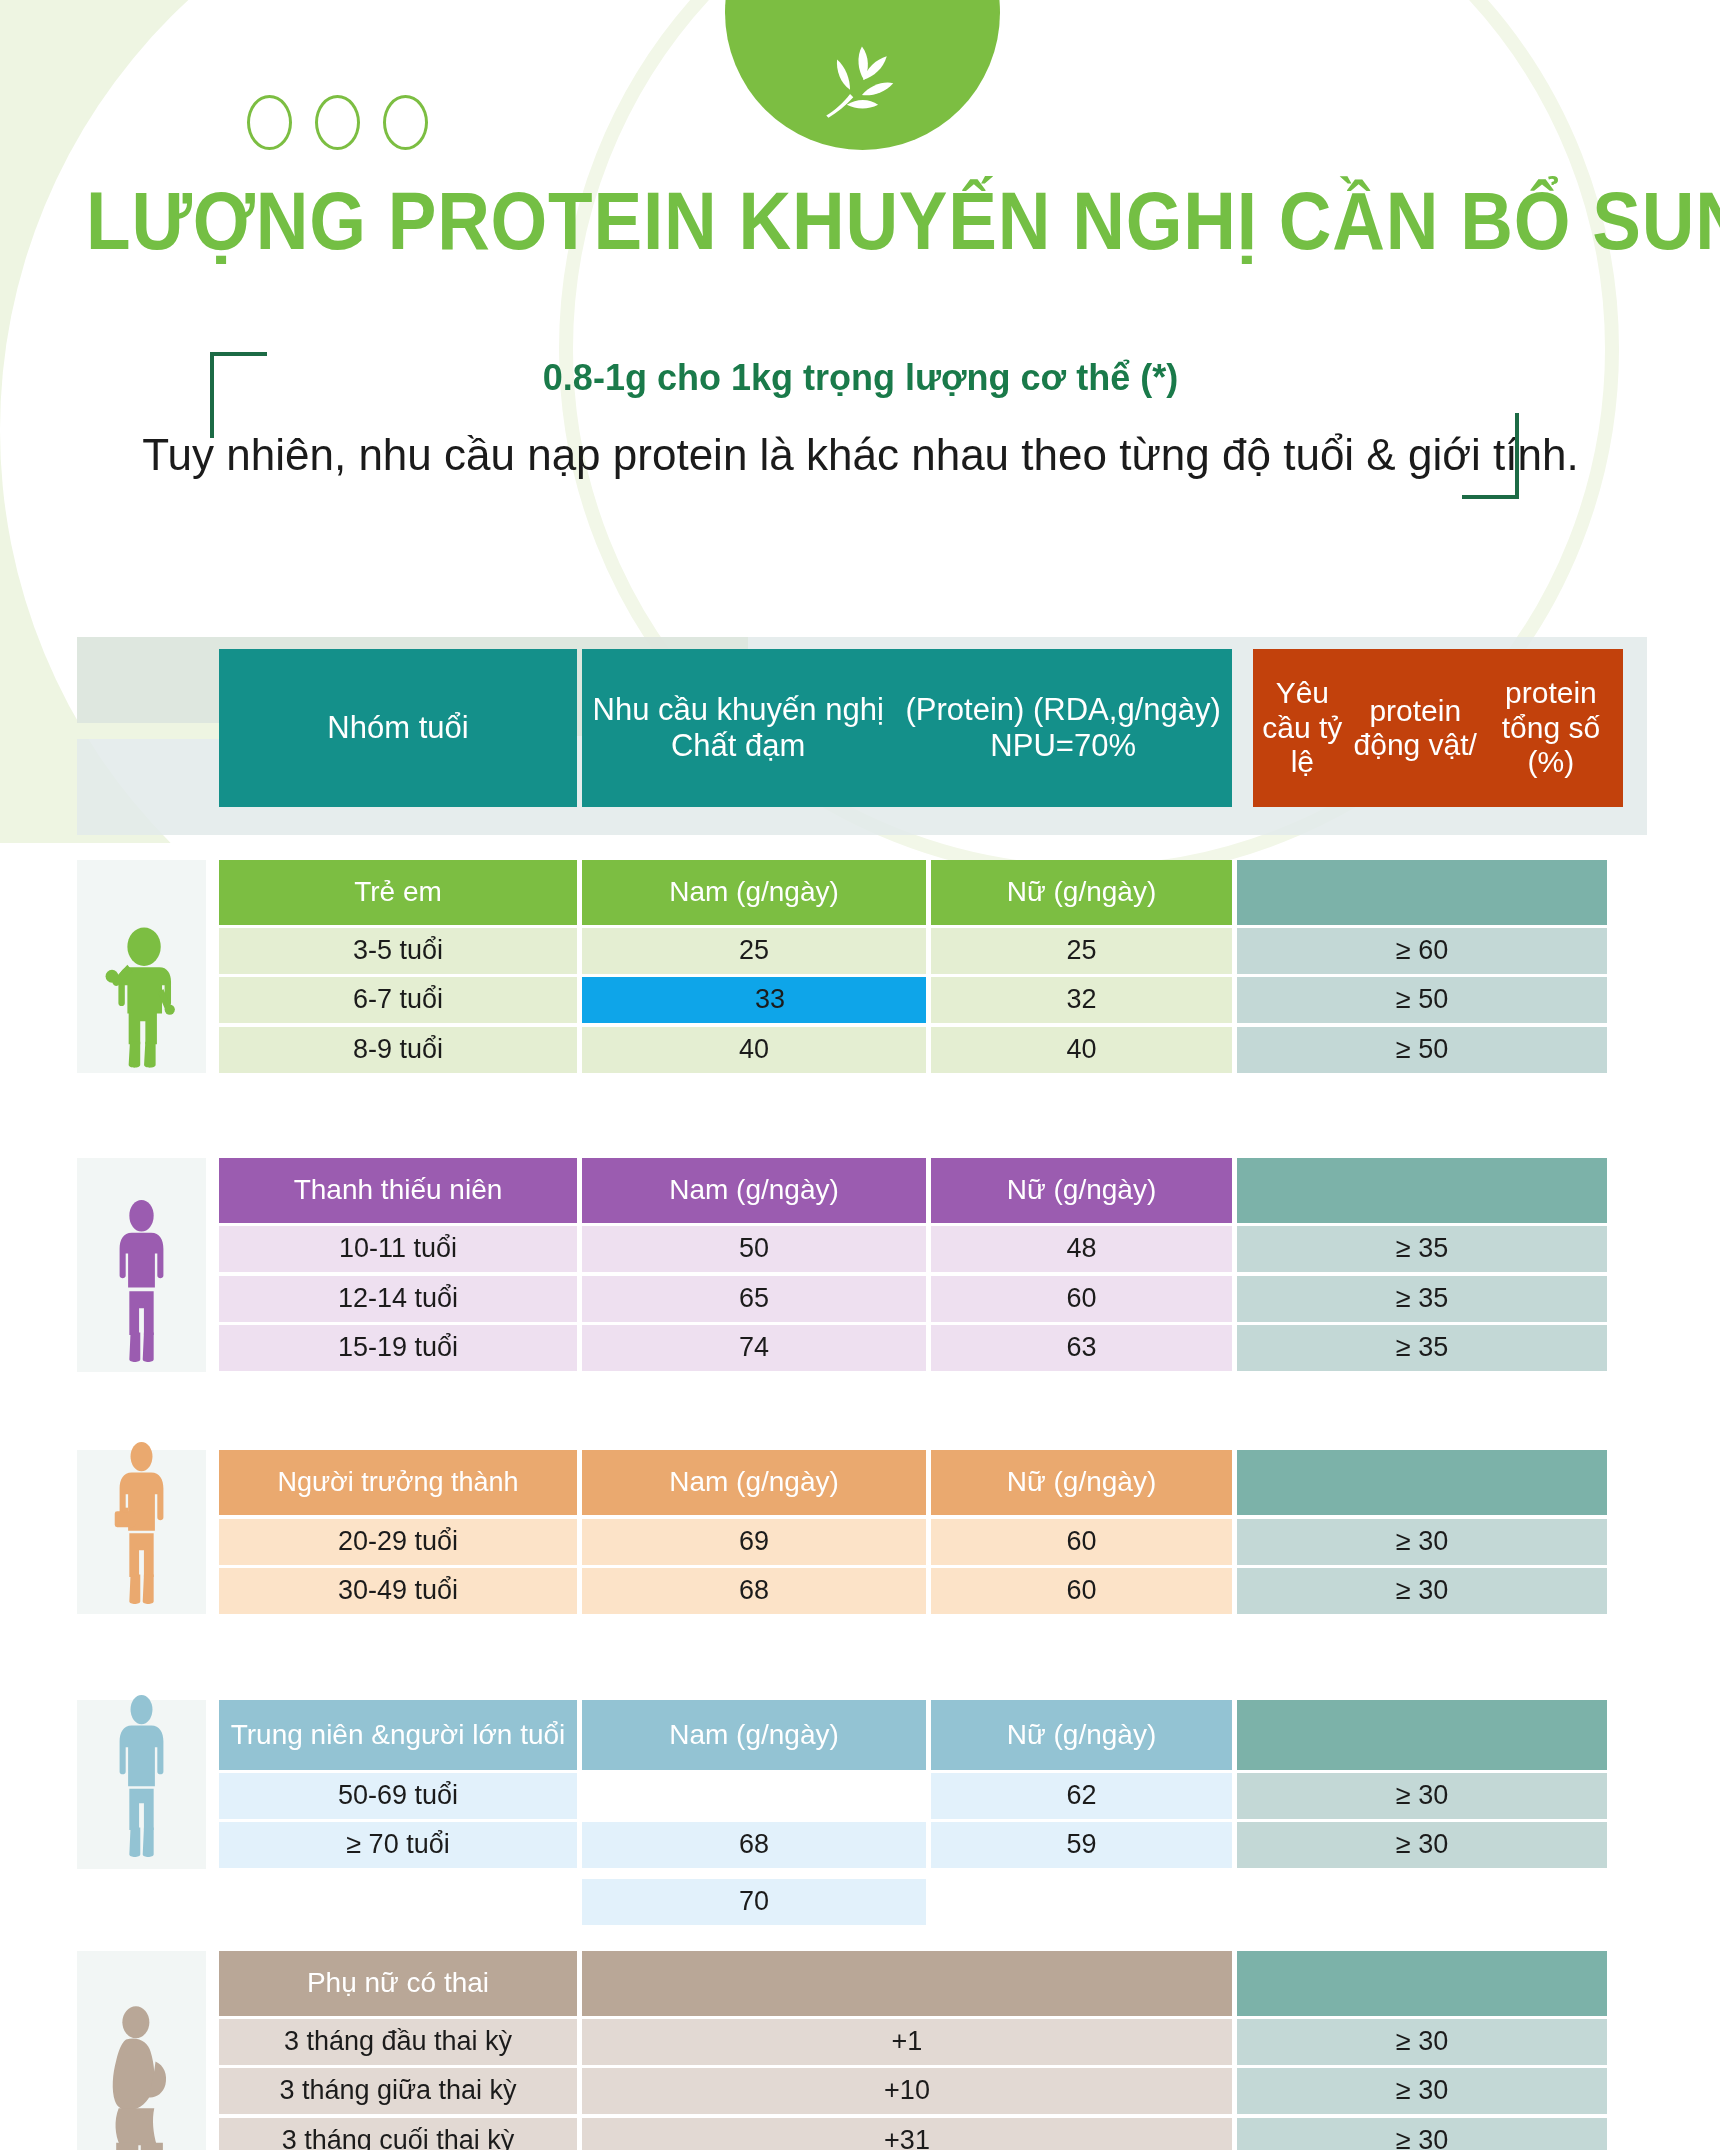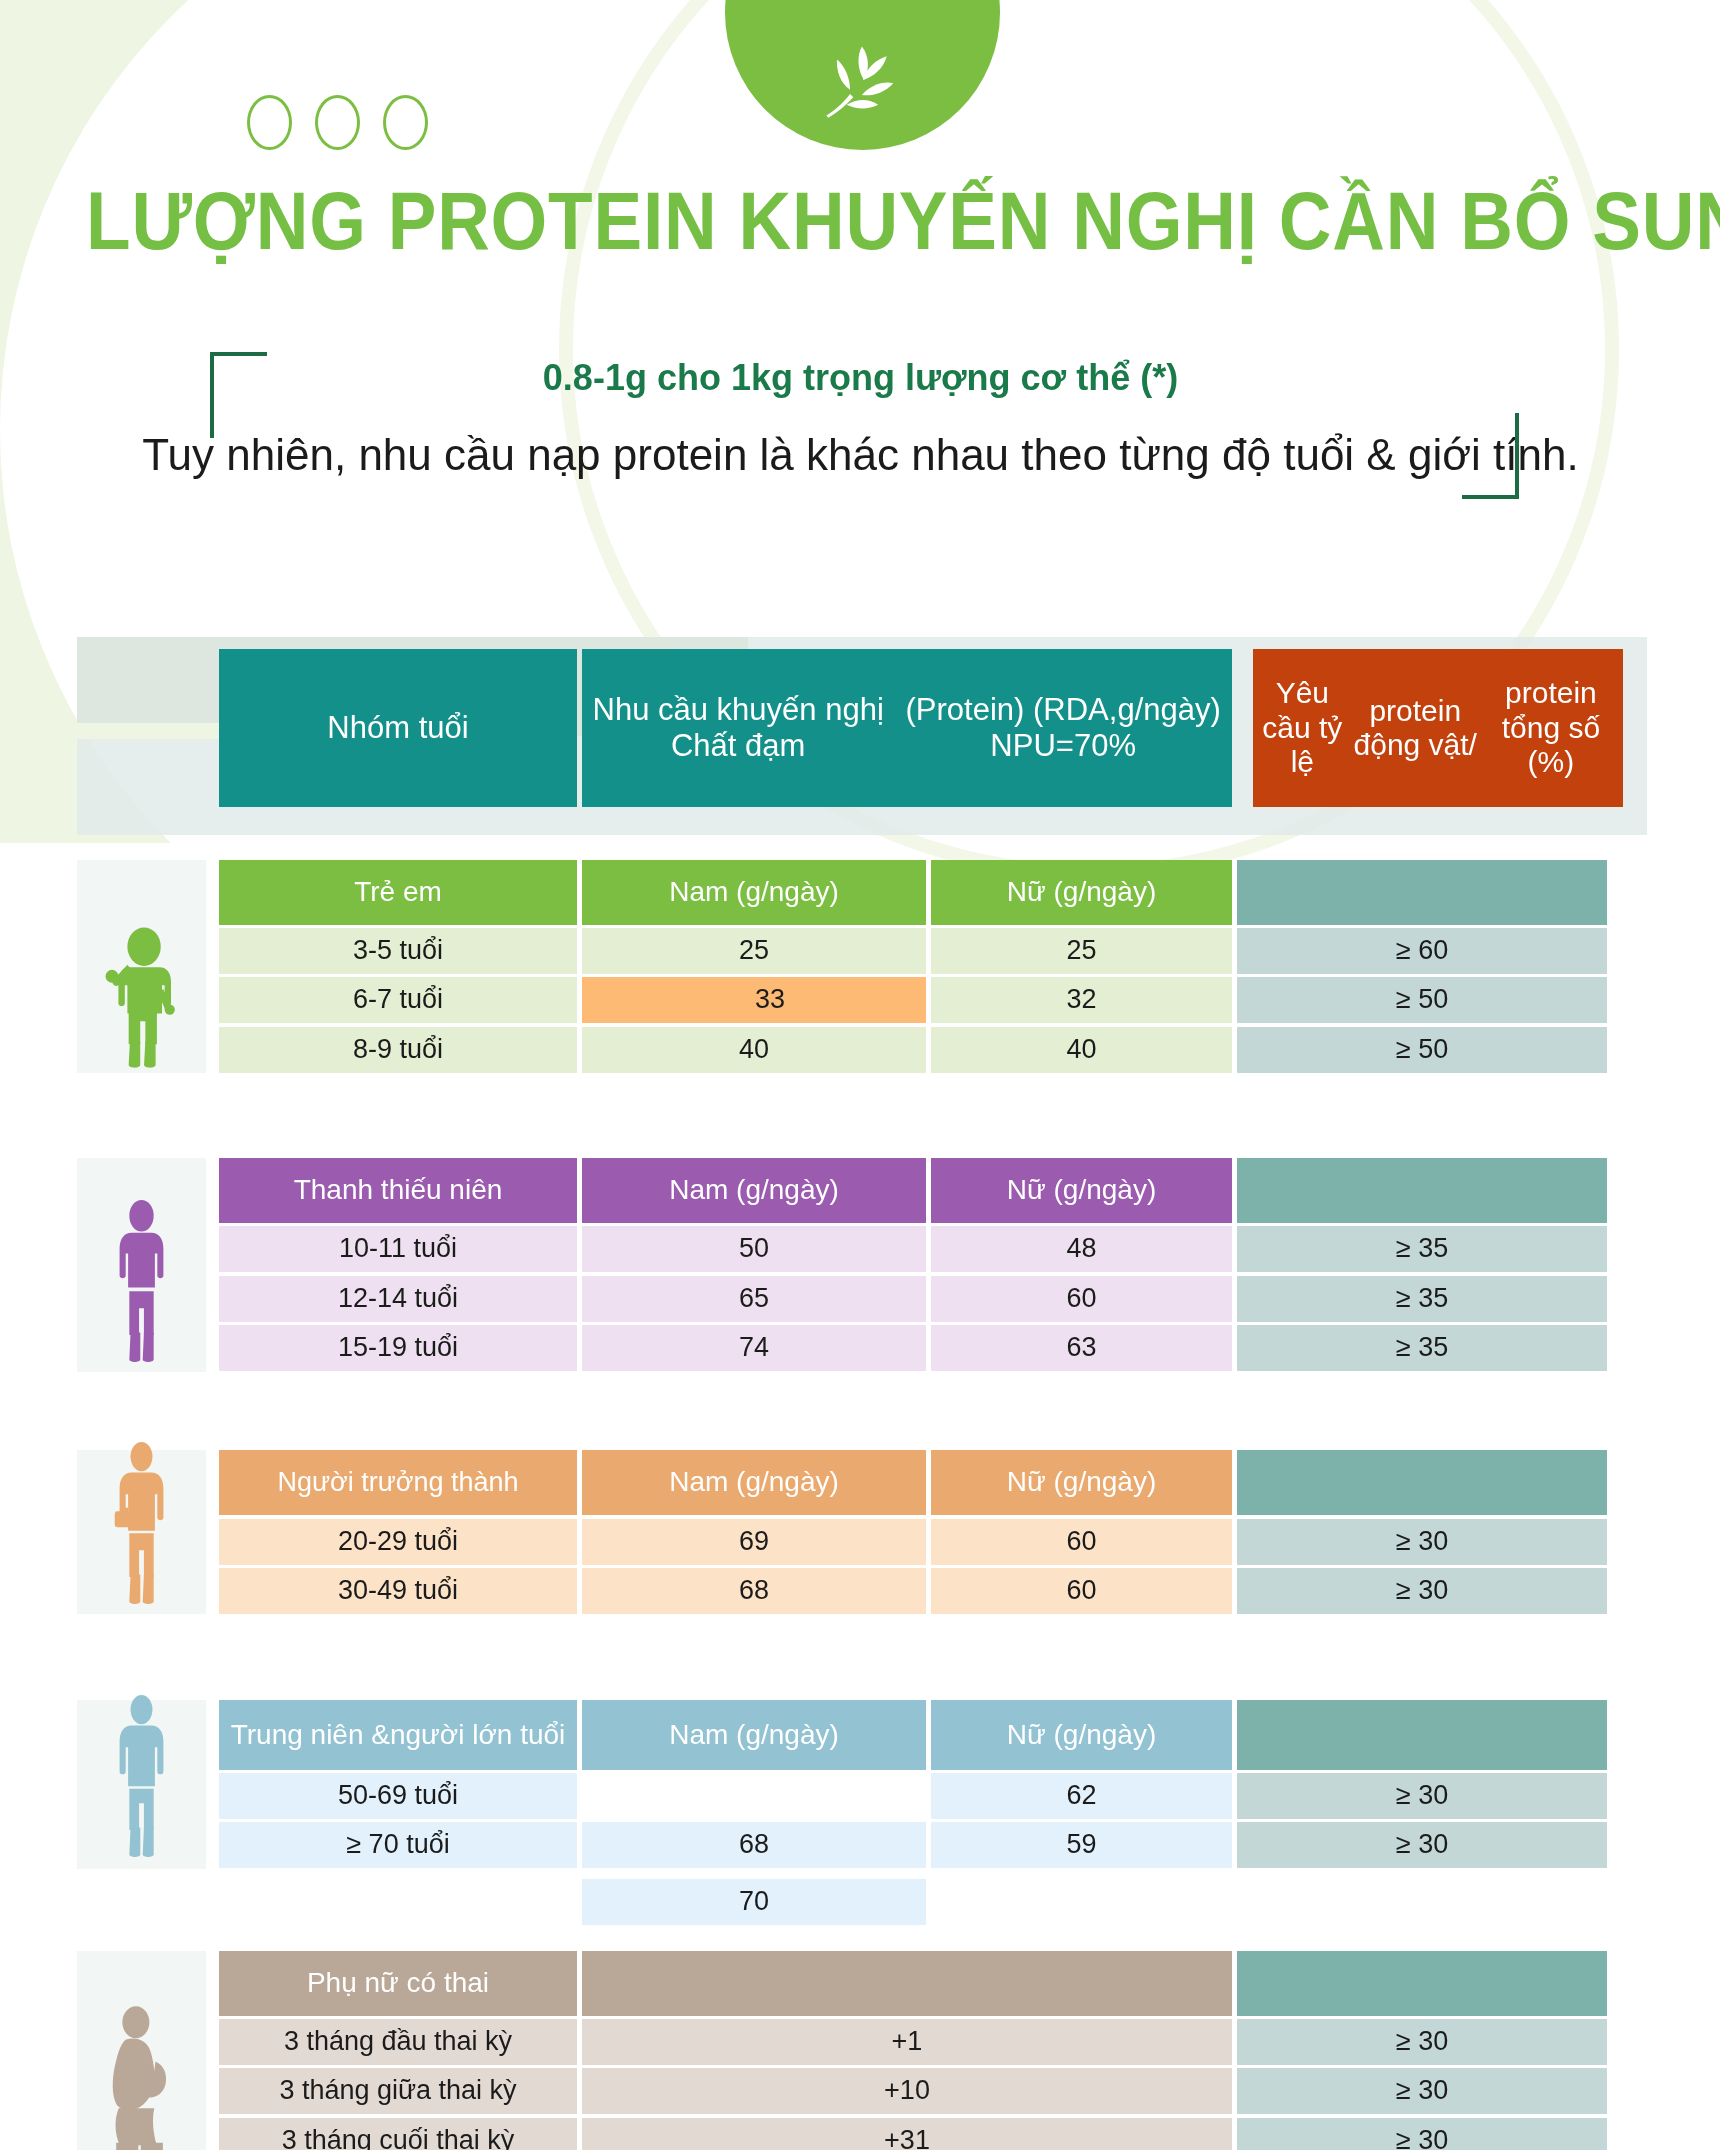--- a/index.html
+++ b/index.html
@@ -183,21 +183,21 @@
     </div>
     <div class="cell hdr" style="left: 219px; top: 860px; width: 358px; height: 65px; background: rgb(124, 190, 66); font-size: 28px;">Trẻ em</div>
     <div class="cell hdr" style="left: 582px; top: 860px; width: 344px; height: 65px; background: rgb(124, 190, 66); font-size: 28px;">Nam (g/ngày)</div>
     <div class="cell hdr" style="left: 931px; top: 860px; width: 301px; height: 65px; background: rgb(124, 190, 66); font-size: 28px;">Nữ (g/ngày)</div>
     <div class="cell hdr" style="left: 1237px; top: 860px; width: 370px; height: 65px; background: rgb(124, 178, 169); font-size: 28px;"></div>
     <div class="cell" style="left: 219px; top: 928px; width: 358px; height: 46px; background: rgb(228, 238, 210); font-size: 27px;">3-5 tuổi</div>
     <div class="cell" style="left: 582px; top: 928px; width: 344px; height: 46px; background: rgb(228, 238, 210); font-size: 27px;">25</div>
     <div class="cell" style="left: 931px; top: 928px; width: 301px; height: 46px; background: rgb(228, 238, 210); font-size: 27px;">25</div>
     <div class="cell" style="left: 1237px; top: 928px; width: 370px; height: 46px; background: rgb(195, 216, 214); font-size: 27px;">≥ 60</div>
     <div class="cell" style="left: 219px; top: 977px; width: 358px; height: 46px; background: rgb(228, 238, 210); font-size: 27px;">6-7 tuổi</div>
-    <div class="cell" style="left: 582px; top: 977px; width: 344px; height: 46px; background: #fdba74; font-size: 27px; padding-left: 32px;">33</div>
+    <div class="cell" style="left: 582px; top: 977px; width: 344px; height: 46px; background: #0ea5e9; font-size: 27px; padding-left: 32px;">33</div>
     <div class="cell" style="left: 931px; top: 977px; width: 301px; height: 46px; background: rgb(228, 238, 210); font-size: 27px;">32</div>
     <div class="cell" style="left: 1237px; top: 977px; width: 370px; height: 46px; background: rgb(195, 216, 214); font-size: 27px;">≥ 50</div>
     <div class="cell" style="left: 219px; top: 1027px; width: 358px; height: 46px; background: rgb(228, 238, 210); font-size: 27px;">8-9 tuổi</div>
     <div class="cell" style="left: 582px; top: 1027px; width: 344px; height: 46px; background: rgb(228, 238, 210); font-size: 27px;">40</div>
     <div class="cell" style="left: 931px; top: 1027px; width: 301px; height: 46px; background: rgb(228, 238, 210); font-size: 27px;">40</div>
     <div class="cell" style="left: 1237px; top: 1027px; width: 370px; height: 46px; background: rgb(195, 216, 214); font-size: 27px;">≥ 50</div>
     <div class="icon-pane" style="left: 77px; top: 1158px; width: 129px; height: 214px;">
       <span>
         <svg width="73" height="181" viewBox="0 0 60 140">
           <g fill="#9b5cb0">

